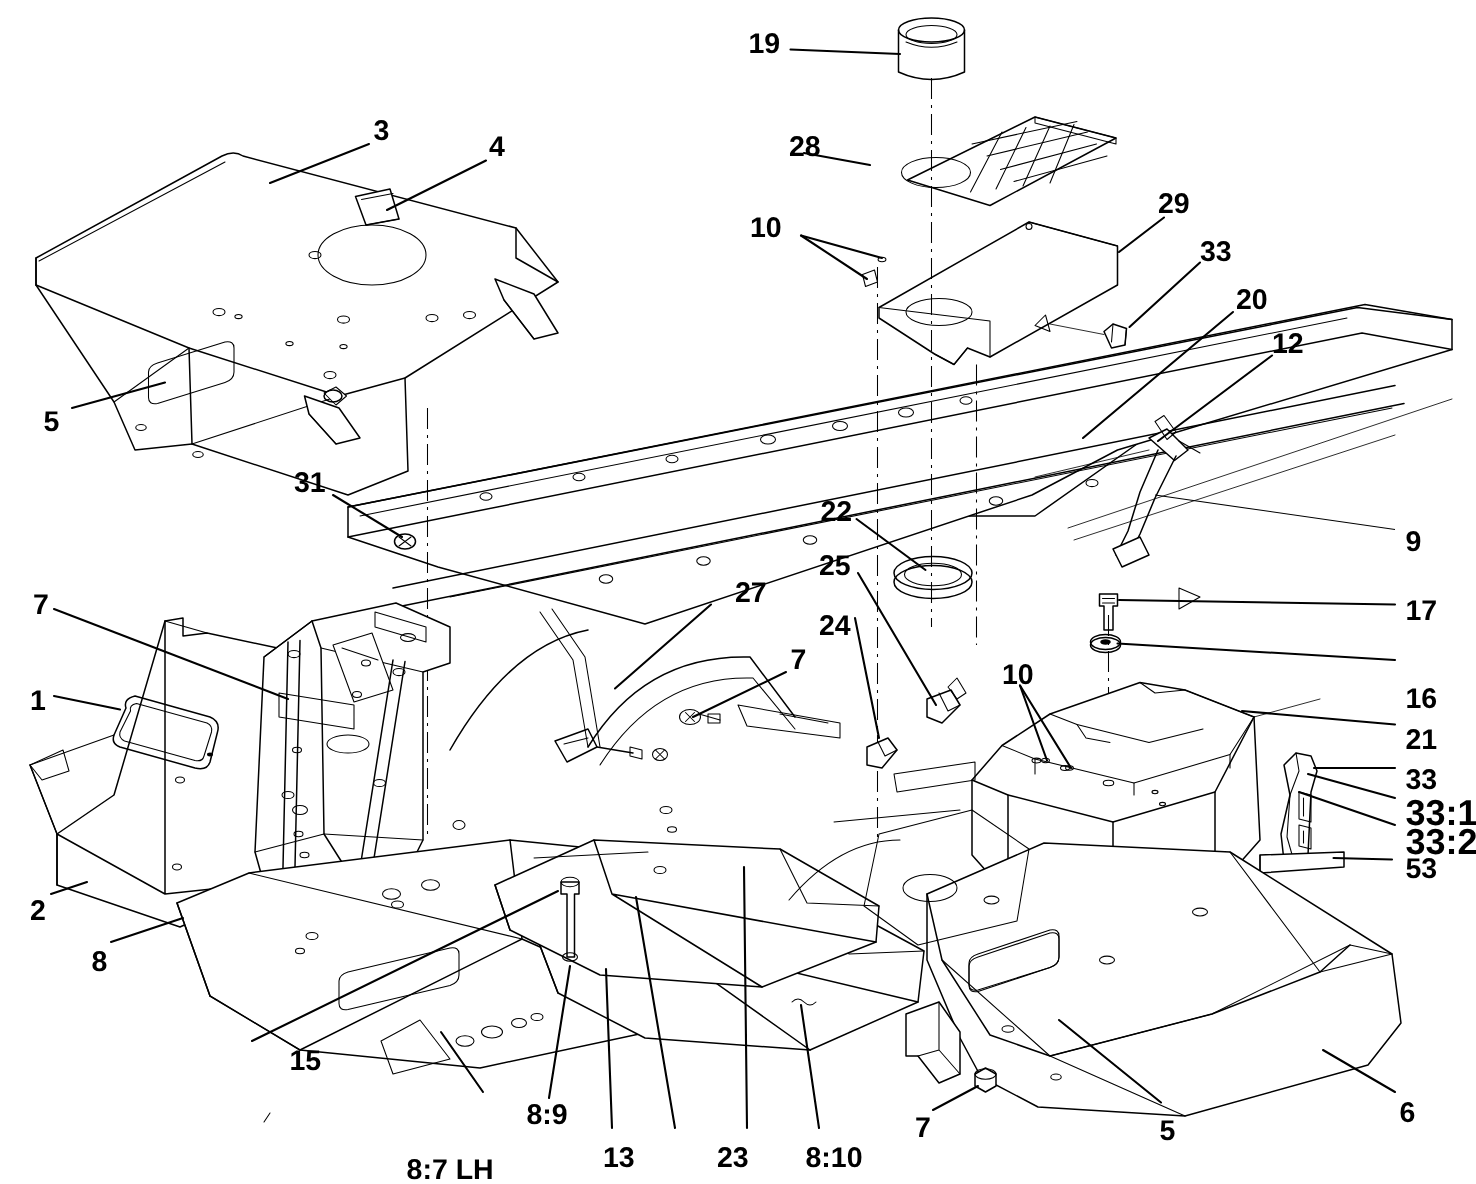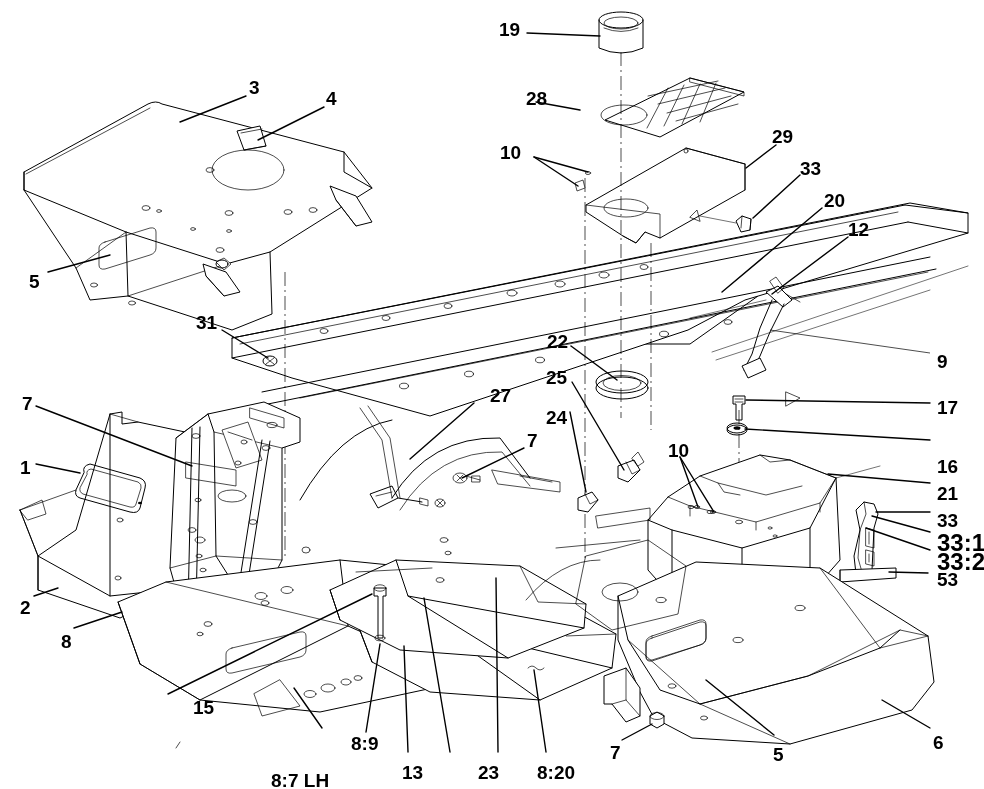--- a/index.html
+++ b/index.html
@@ -494,19 +494,19 @@
   <div class="callout sub" style="left:937px;top:549px;">33:2</div>
   <div class="callout" style="left:937px;top:570px;">53</div>
   <div class="callout" style="left:20px;top:598px;">2</div>
   <div class="callout" style="left:61px;top:632px;">8</div>
   <div class="callout" style="left:145px;top:698px;margin-left:48px;">15</div>
   <div class="callout" style="left:933px;top:733px;">6</div>
   <div class="callout" style="left:351px;top:734px;">8:9</div>
   <div class="callout" style="left:402px;top:763px;">13</div>
   <div class="callout" style="left:447px;top:763px;margin-left:31px;">23</div>
   <div class="callout" style="left:508px;top:763px;margin-top:41px;">14</div>
-  <div class="callout" style="left:537px;top:763px;">8:20</div>
+  <div class="callout" style="left:537px;top:763px;">8:10</div>
   <div class="callout" style="left:610px;top:743px;">7</div>
   <div class="callout" style="left:773px;top:745px;">5</div>
   <div class="callout multi" style="left:270px;top:733px;margin-top:36px;">8:7 LH
 8:8 RH</div>
 
 </div>
 
 </body></html>

